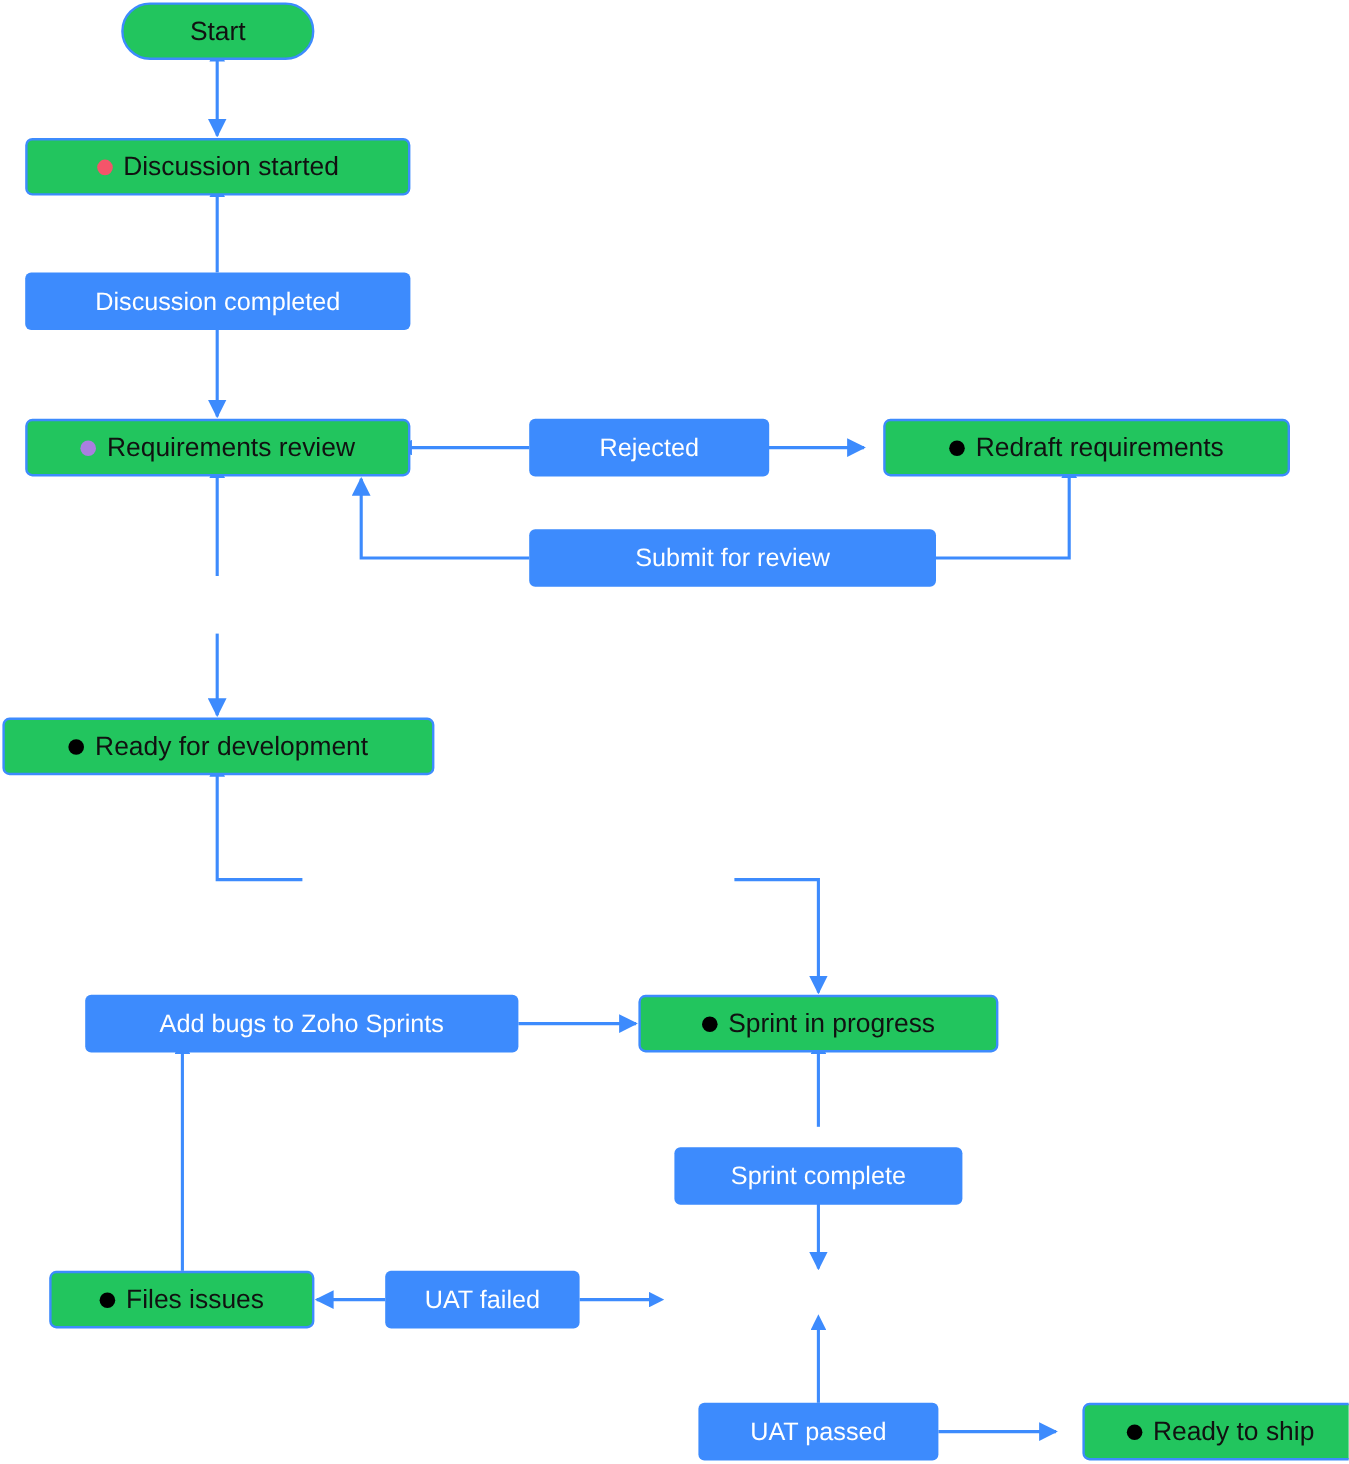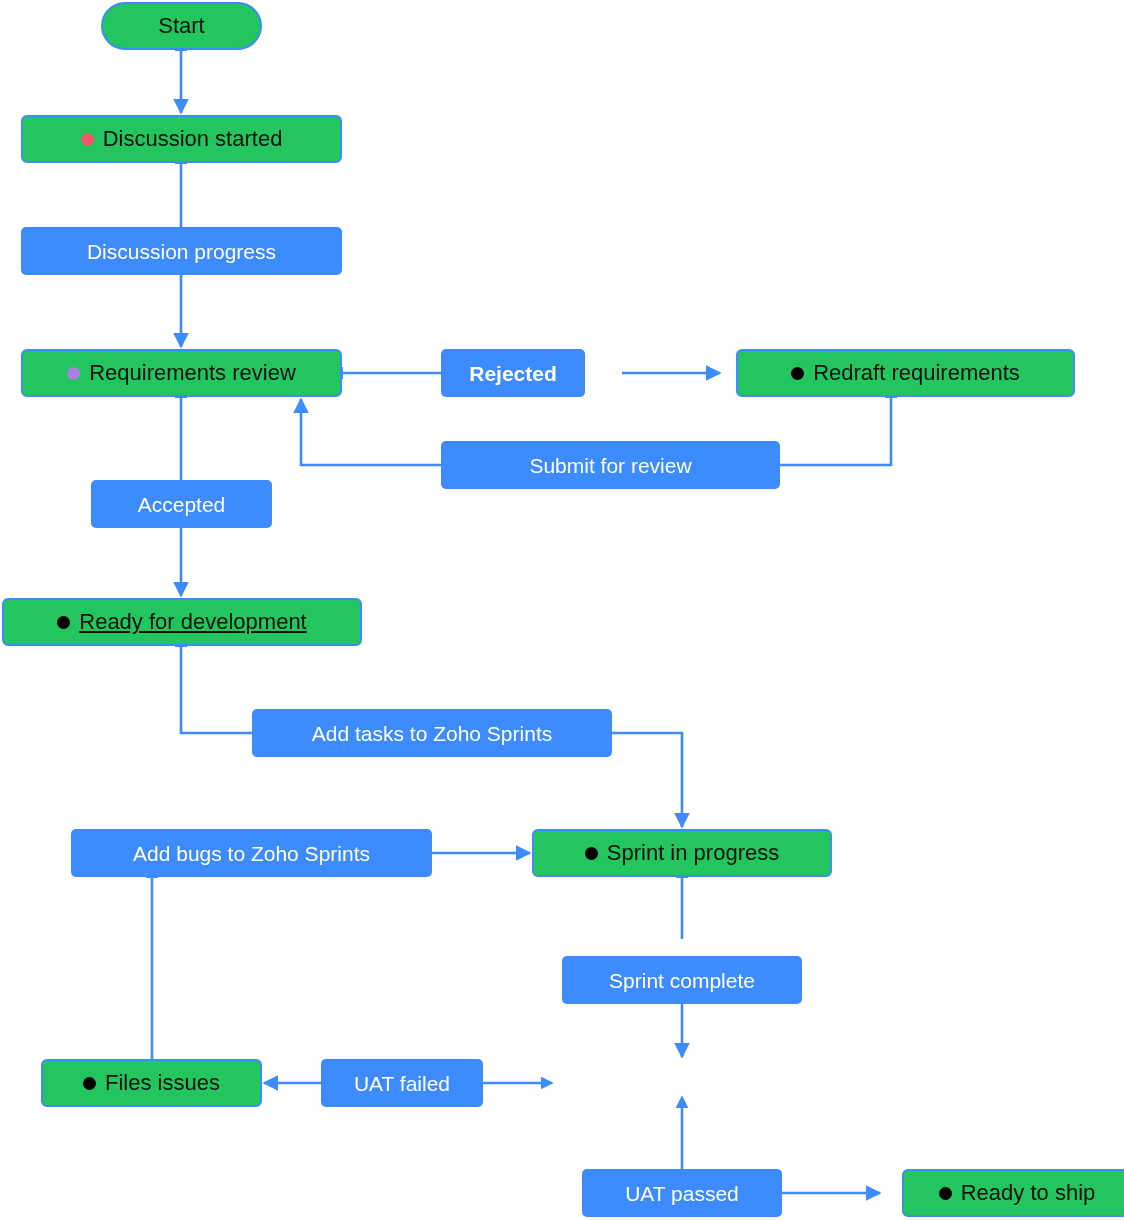--- a/index.html
+++ b/index.html
@@ -139,21 +139,21 @@
     </span>
   </div>
 
   <div class="node" style="left:722px;top:349px;width:339px;height:48px;margin-left:14px;">
     <span class="inner">
       <span class="dot" style="background:#000000;"></span>
       <span>Redraft requirements</span>
     </span>
   </div>
 
-  <div class="node" style="left:2px;top:598px;width:360px;height:48px;text-decoration:underline;">
+  <div class="node" style="left:2px;top:598px;width:360px;height:48px;">
     <span class="inner">
       <span class="dot" style="background:#000000;"></span>
       <span>Ready for development</span>
     </span>
   </div>
 
   <div class="node" style="left:532px;top:829px;width:300px;height:48px;">
     <span class="inner">
       <span class="dot" style="background:#000000;"></span>
       <span>Sprint in progress</span>
@@ -169,38 +169,32 @@
 
 
   <div class="node" style="left:882px;top:1169px;width:230px;height:48px;margin-left:20px;">
     <span class="inner">
       <span class="dot" style="background:#000000;"></span>
       <span>Ready to ship</span>
     </span>
   </div>
 
   <div class="label" style="left:21px;top:227px;width:321px;height:48px;">
-    <span>Discussion progress</span>
-  </div>
-
-  <div class="label" style="left:441px;top:349px;width:144px;height:48px;font-weight:bold;">
+    <span>Discussion completed</span>
+  </div>
+
+  <div class="label" style="left:441px;top:349px;width:200px;height:48px;">
     <span>Rejected</span>
   </div>
 
   <div class="label" style="left:441px;top:441px;width:339px;height:48px;">
     <span>Submit for review</span>
   </div>
 
-  <div class="label" style="left:91px;top:480px;width:181px;height:48px;">
-    <span>Accepted</span>
-  </div>
-
-  <div class="label" style="left:252px;top:709px;width:360px;height:48px;">
-    <span>Add tasks to Zoho Sprints</span>
-  </div>
+
 
   <div class="label" style="left:71px;top:829px;width:361px;height:48px;">
     <span>Add bugs to Zoho Sprints</span>
   </div>
 
   <div class="label" style="left:562px;top:939px;width:240px;height:48px;margin-top:17px;">
     <span>Sprint complete</span>
   </div>
 
   <div class="label" style="left:321px;top:1059px;width:162px;height:48px;">

